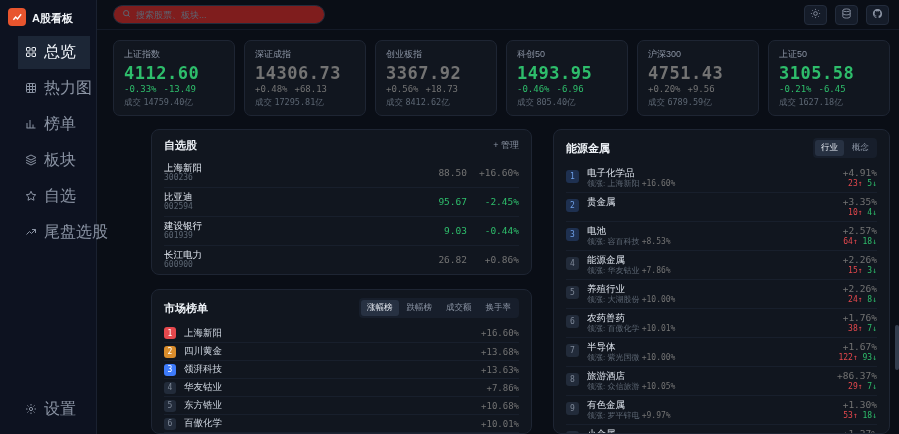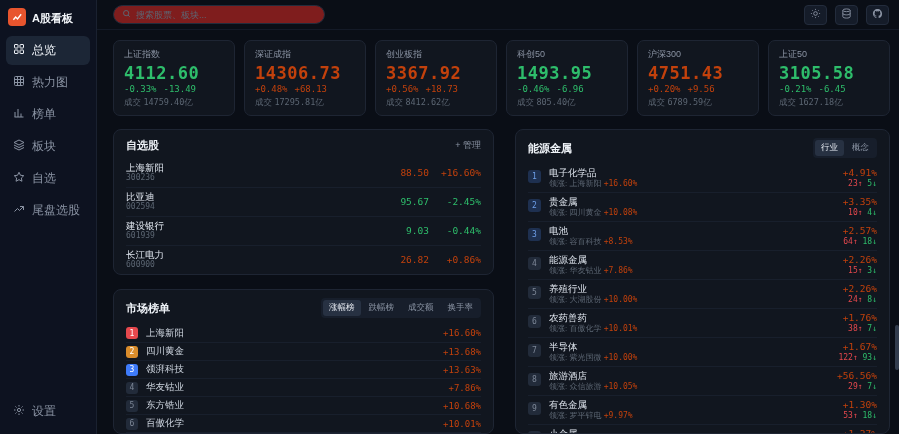--- a/index.html
+++ b/index.html
@@ -1,29 +1,29 @@
 <!DOCTYPE html>
 <html><head>
 <meta charset="utf-8">
 <style>
   * { margin:0; padding:0; box-sizing:border-box; }
   html,body { width:899px; height:434px; overflow:hidden; }
   body { background:#0a0e16; color:#dfe5ee; font-family:"Liberation Sans","DejaVu Sans",sans-serif; font-size:10px; }
   .num { font-family:"DejaVu Sans Mono",monospace; }
-  .up { color:#c2410c; }
+  .up { color:#737373; }
   .down { color:#2ebd6b; }
   .app { display:flex; width:899px; height:434px; }
 
   
   .sidebar { width:97px; background:#0d1220; border-right:1px solid #1a2130; display:flex; flex-direction:column; padding:6px 6px 8px; flex-shrink:0; }
   .brand { display:flex; align-items:flex-end; gap:6px; padding:2px 2px 10px 2px; }
   .logo { width:18px; height:18px; border-radius:4px; background:#e8552e; display:flex; align-items:center; justify-content:center; color:#fff; flex-shrink:0; }
   .brand-title { font-size:11px; font-weight:bold; color:#f2f5f9; white-space:nowrap; }
   .nav { display:flex; flex-direction:column; gap:3px; }
-  .nav-item { display:flex; align-items:center; gap:7px; padding:6px 7px; border-radius:6px; color:#8a93a3; font-size:12px; cursor:pointer; white-space:nowrap; }
+  .nav-item { display:flex; align-items:center; gap:7px; padding:6px 7px; border-radius:0; color:#8a93a3; font-size:16px; cursor:pointer; white-space:nowrap;margin-left:12px; }
   .nav-item.active { background:#1c2636; color:#eef2f7; }
   .nav-item svg { flex-shrink:0; }
   .sidebar-bottom { margin-top:auto; }
 
   
   .main { flex:1; display:flex; flex-direction:column; min-width:0; }
   .topbar { height:30px; display:flex; align-items:center; padding:0 10px 0 16px; border-bottom:1px solid #141a27; flex-shrink:0; }
   .search { width:212px; height:19px; background:#7f1d1d; border:1px solid #232c3c; border-radius:10px; display:flex; align-items:center; gap:5px; padding:0 8px; color:#5c6673; }
   .search input { background:transparent; border:none; outline:none; color:#aab3c0; font-size:9px; width:100%; font-family:inherit; }
   .search input::placeholder { color:#5c6673; }
@@ -34,21 +34,21 @@
 
   
   .index-row { display:flex; gap:9px; flex-shrink:0; }
   .index-card { flex:1; background:#11161f; border:1px solid #1e2533; border-radius:7px; padding:7px 10px 6px; min-width:0; }
   .idx-label { font-size:9px; color:#8a93a3; }
   .idx-value { font-size:17px; font-weight:bold; letter-spacing:.5px; margin:2px 0 1px; }
   .idx-change { font-size:9px; display:flex; gap:7px; }
   .idx-vol { font-size:8.5px; color:#5c6673; margin-top:3px; white-space:nowrap; }
 
   
-  .columns { display:flex; gap:21px; flex:1; min-height:0; }
+  .columns { display:flex; gap:21px; flex:1; min-height:0;margin-left:38px; }
   .col-left { width:381px; display:flex; flex-direction:column; gap:14px; flex-shrink:0; }
   .col-right { flex:1; min-width:0; }
   .card { background:#11161f; border:1px solid #1e2533; border-radius:8px; padding:0 12px; overflow:hidden; }
   .card-header { display:flex; align-items:center; justify-content:space-between; padding:8px 0 6px; }
   .card-title { font-size:11px; font-weight:bold; color:#eef2f7; }
   .link-btn { font-size:9px; color:#8a93a3; cursor:pointer; }
   .tab-group { display:flex; gap:2px; background:#171e2b; border-radius:4px; padding:2px; }
   .tab { font-size:8.5px; color:#8a93a3; padding:2px 6px; border-radius:3px; cursor:pointer; white-space:nowrap; }
   .tab.active { background:#273142; color:#e5e9f0; }
 
@@ -354,21 +354,20 @@
                   </div>
                 <div class="s-right">
                     <div class="s-pct num up">+4.91%</div>
                   <div class="s-counts num"><span class="cnt-up">23↑</span> <span class="cnt-down">5↓</span></div>
                   </div>
               </div>
               <div class="s-row">
                 <span class="badge num">2</span>
                 <div class="s-mid">
                     <div class="s-name">贵金属</div>
-                  <div class="s-sub"><span>领涨: 四川黄金</span> <span class="num up">+10.08%</span></div>
                   </div>
                 <div class="s-right">
                     <div class="s-pct num up">+3.35%</div>
                   <div class="s-counts num"><span class="cnt-up">10↑</span> <span class="cnt-down">4↓</span></div>
                   </div>
               </div>
               <div class="s-row">
                 <span class="badge num">3</span>
                 <div class="s-mid">
                     <div class="s-name">电池</div>
@@ -423,21 +422,21 @@
                   <div class="s-counts num"><span class="cnt-up">122↑</span> <span class="cnt-down">93↓</span></div>
                   </div>
               </div>
               <div class="s-row">
                 <span class="badge num">8</span>
                 <div class="s-mid">
                     <div class="s-name">旅游酒店</div>
                   <div class="s-sub"><span>领涨: 众信旅游</span> <span class="num up">+10.05%</span></div>
                   </div>
                 <div class="s-right">
-                    <div class="s-pct num up">+56.56%</div>
+                    <div class="s-pct num up">+86.37%</div>
                   <div class="s-counts num"><span class="cnt-up">29↑</span> <span class="cnt-down">7↓</span></div>
                   </div>
               </div>
               <div class="s-row">
                 <span class="badge num">9</span>
                 <div class="s-mid">
                     <div class="s-name">有色金属</div>
                   <div class="s-sub"><span>领涨: 罗平锌电</span> <span class="num up">+9.97%</span></div>
                   </div>
                 <div class="s-right">

